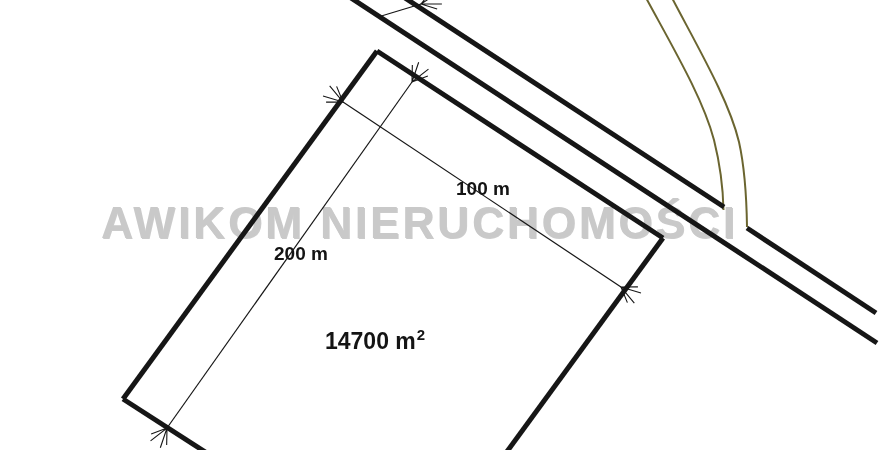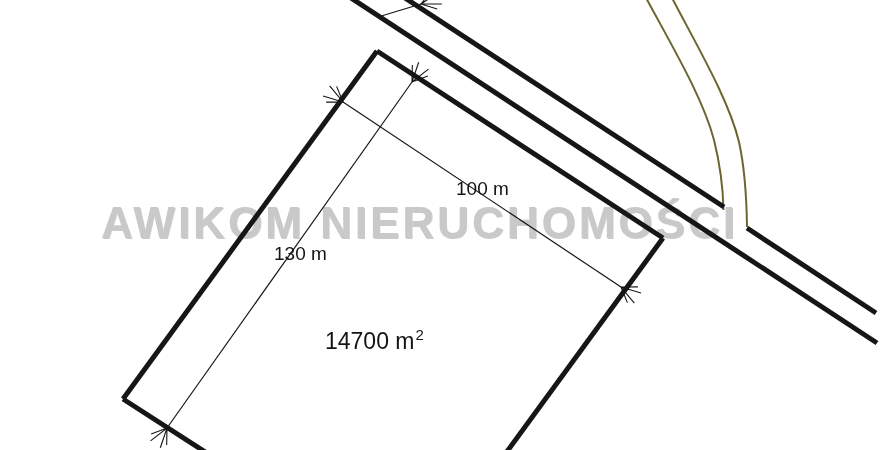--- a/index.html
+++ b/index.html
@@ -17,21 +17,21 @@
     line-height:46px;
     font-weight:bold;
     letter-spacing:3px;
     white-space:nowrap;
     user-select:none;
     text-shadow:1px 1px 0 rgba(160,160,160,.55);
   }
   #plan-svg{position:absolute;left:0;top:0;}
   .dim-label{
     position:absolute;
-    font-weight:normal;
+    font-weight:bold;
     color:#141414;
     white-space:nowrap;
     line-height:1.05;
   }
   .dim-label.width{left:456px;top:179px;font-size:19px;}
   .dim-label.length{left:274px;top:244px;font-size:19px;}
   .dim-label.area{left:325px;top:329px;font-size:23px;}
   .area-sup{
     font-size:15px;
     position:relative;
@@ -67,17 +67,17 @@
       </g>
     <g id="g-dims">
         <line x1="412" y1="82" x2="167" y2="428" stroke="#161616" stroke-width="1.2" marker-end="url(#arrowhead)" marker-start="url(#arrowhead)"></line>
         <line x1="343" y1="102" x2="621" y2="287" stroke="#161616" stroke-width="1.2" marker-end="url(#arrowhead)" marker-start="url(#arrowhead)"></line>
         <line x1="378" y1="17" x2="421" y2="4" stroke="#161616" stroke-width="1.2" marker-end="url(#arrowhead)"></line>
       </g>
   </svg>
 
   <div class="dim-label width">100 m</div>
 
-  <div class="dim-label length">130 m</div>
+  <div class="dim-label length">200 m</div>
 
   <div class="dim-label area"><span>14700 m</span><span class="area-sup">2</span></div>
 
 </div>
 
 </body></html>

